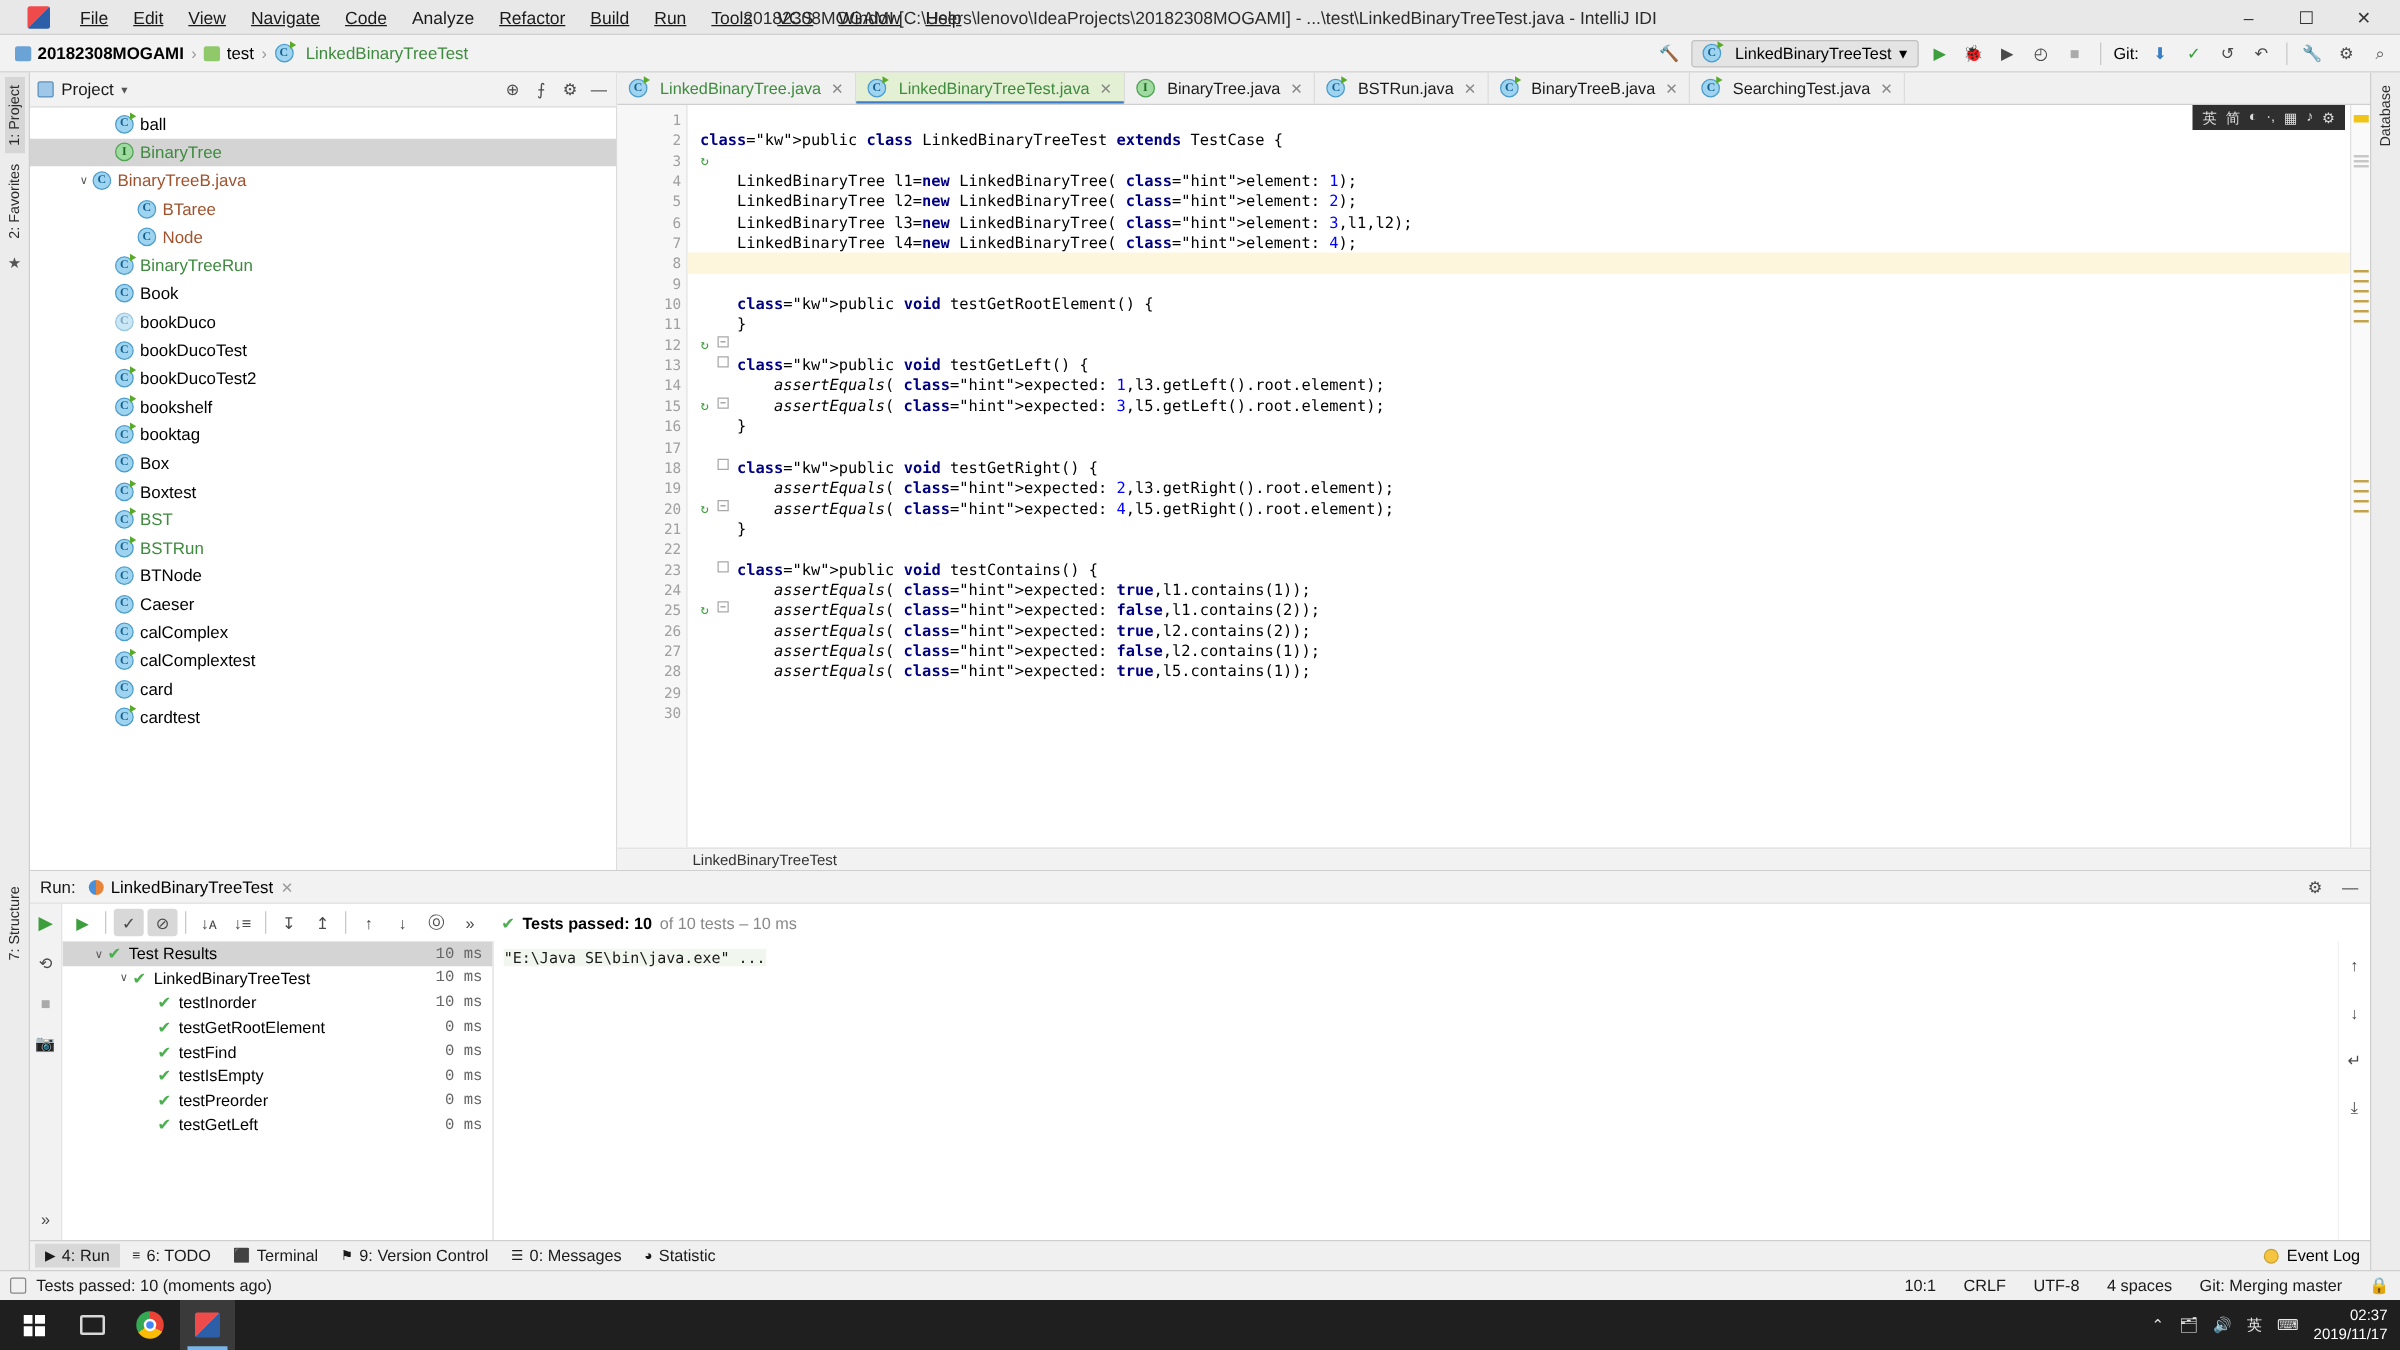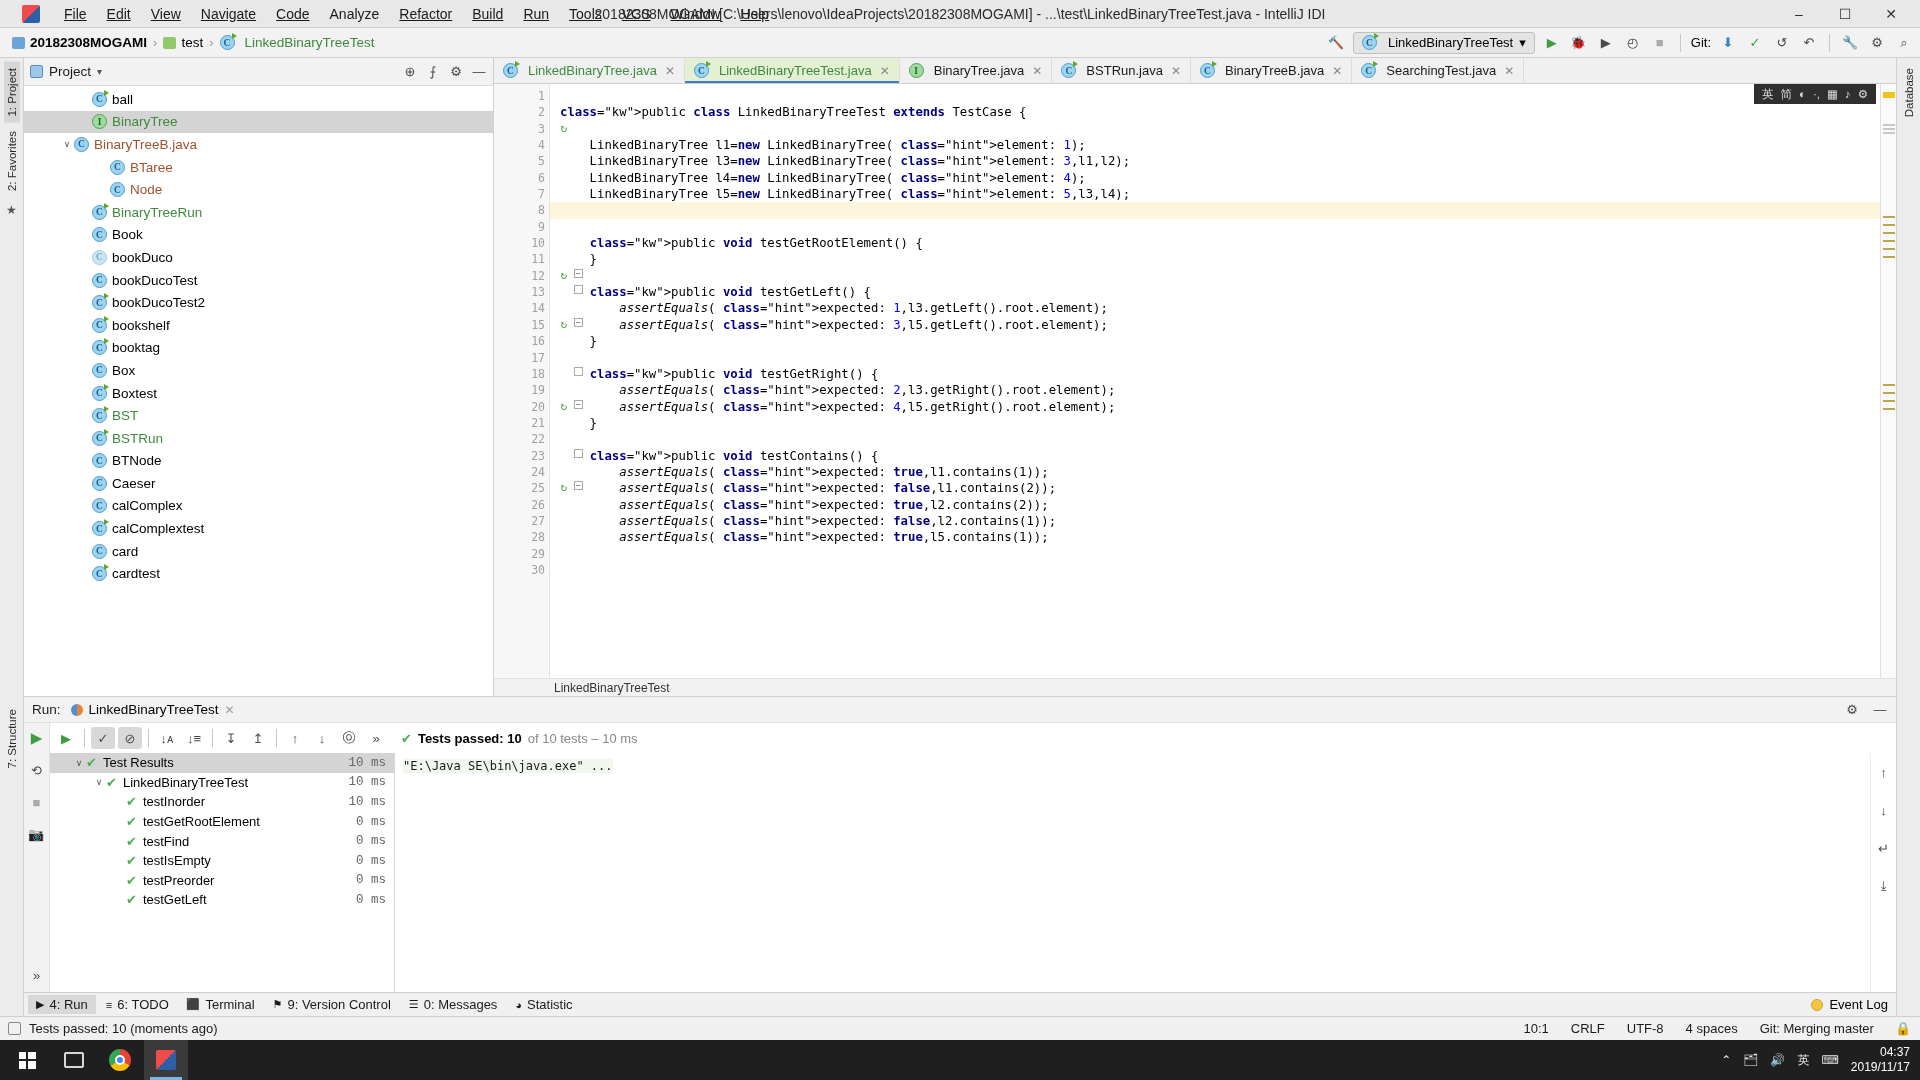--- a/index.html
+++ b/index.html
@@ -518,23 +518,23 @@
                 <div class="gline">27</div>
                 <div class="gline">28</div>
                 <div class="gline">29</div>
                 <div class="gline">30</div>
               </div>
             <div class="code" id="editor-code">
                 <div class="cline">&nbsp;</div>
                 <div class="cline"><span <span="" class="kw">class</span>="kw"&gt;public <span class="kw">class</span> LinkedBinaryTreeTest <span class="kw">extends</span> TestCase {</div>
                 <div class="cline">&nbsp;</div>
                 <div class="cline">    LinkedBinaryTree l1=<span class="kw">new</span> LinkedBinaryTree( <span <span="" class="kw">class</span>="hint"&gt;element: <span class="num">1</span>);</div>
+                <div class="cline">    LinkedBinaryTree l2=<span class="kw">new</span> LinkedBinaryTree( <span <span="" class="kw">class</span>="hint"&gt;element: <span class="num">2</span>);</div>
                 <div class="cline">    LinkedBinaryTree l3=<span class="kw">new</span> LinkedBinaryTree( <span <span="" class="kw">class</span>="hint"&gt;element: <span class="num">3</span>,l1,l2);</div>
                 <div class="cline">    LinkedBinaryTree l4=<span class="kw">new</span> LinkedBinaryTree( <span <span="" class="kw">class</span>="hint"&gt;element: <span class="num">4</span>);</div>
-                <div class="cline">    LinkedBinaryTree l5=<span class="kw">new</span> LinkedBinaryTree( <span <span="" class="kw">class</span>="hint"&gt;element: <span class="num">5</span>,l3,l4);</div>
                 <div class="cline cur">&nbsp;</div>
                 <div class="cline">&nbsp;</div>
                 <div class="cline">    <span <span="" class="kw">class</span>="kw"&gt;public <span class="kw">void</span> testGetRootElement() {</div>
                 <div class="cline">    }</div>
                 <div class="cline">&nbsp;</div>
                 <div class="cline">    <span <span="" class="kw">class</span>="kw"&gt;public <span class="kw">void</span> testGetLeft() {</div>
                 <div class="cline">        <span class="italic">assertEquals</span>( <span <span="" class="kw">class</span>="hint"&gt;expected: <span class="num">1</span>,l3.getLeft().root.element);</div>
                 <div class="cline">        <span class="italic">assertEquals</span>( <span <span="" class="kw">class</span>="hint"&gt;expected: <span class="num">3</span>,l5.getLeft().root.element);</div>
                 <div class="cline">    }</div>
                 <div class="cline">&nbsp;</div>
@@ -768,18 +768,18 @@
     <div class="tb-app active">
       <div class="taskicon-idea"></div>
     </div>
     <div class="tray">
       <span>⌃</span>
       <span>🗂</span>
       <span>🔊</span>
       <span>英</span>
       <span>⌨</span>
       <div class="clock">
-        <div>04:37</div>
+        <div>02:37</div>
         <div>2019/11/17</div>
       </div>
     </div>
   </div>
 </div>
 
 </body></html>

